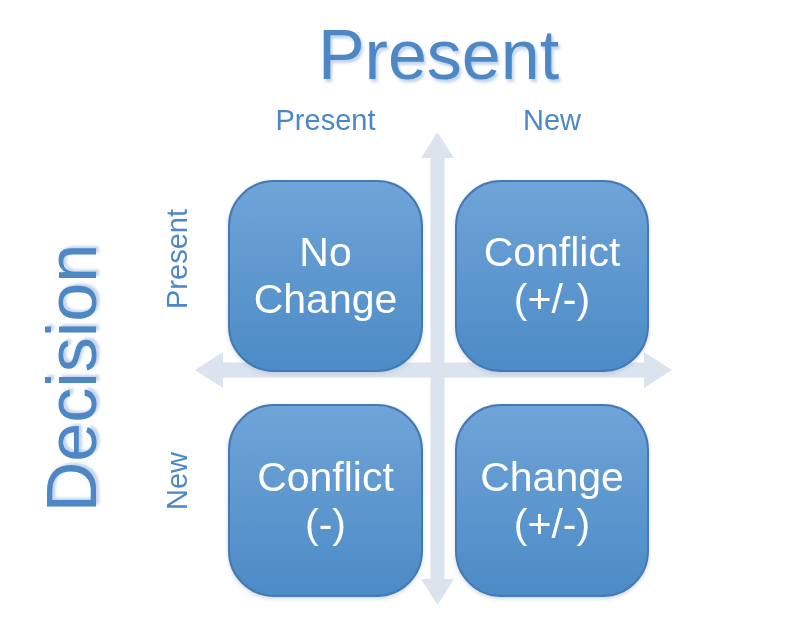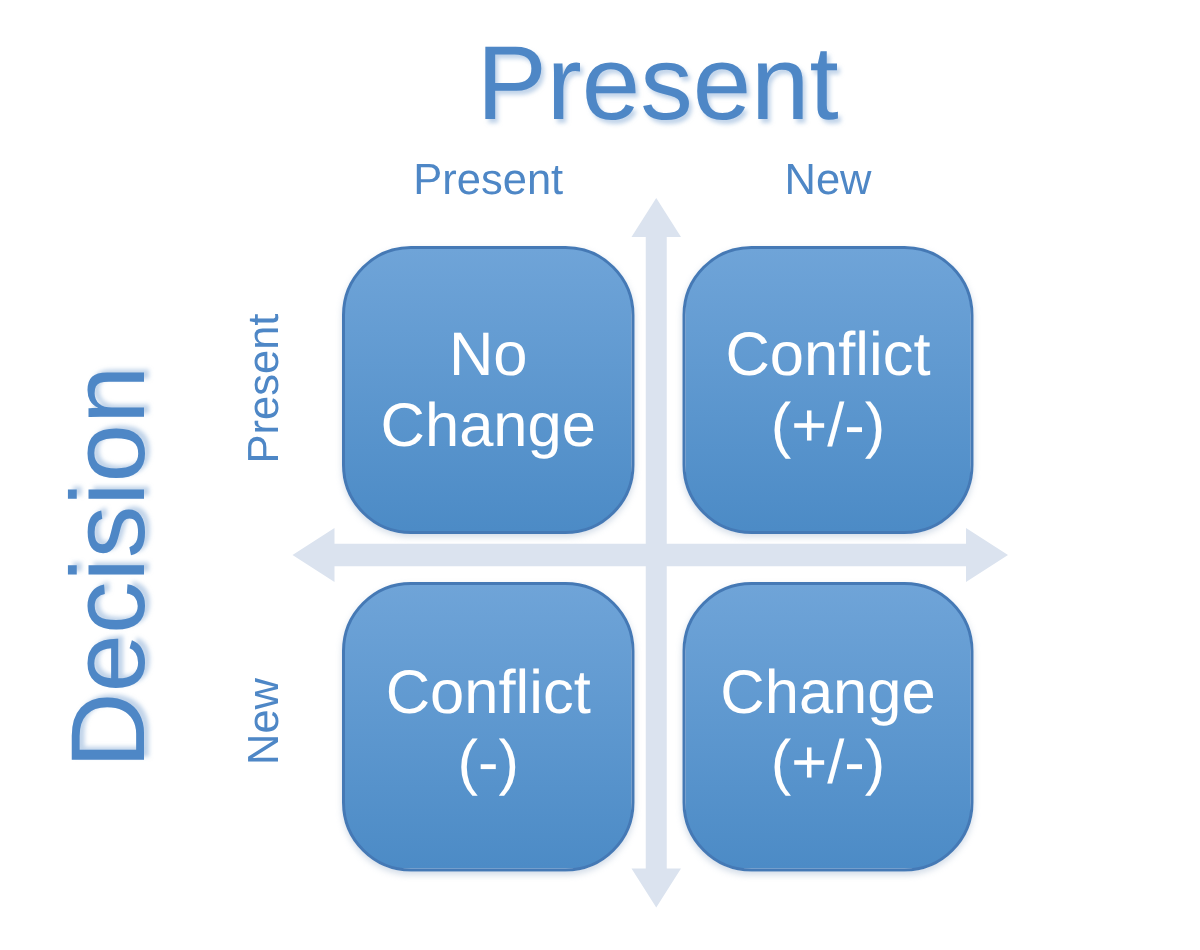--- a/index.html
+++ b/index.html
@@ -71,20 +71,21 @@
     background: linear-gradient(to bottom, var(--box-top), var(--box-bottom));
     border: 2px solid var(--box-border);
     box-shadow: 0 2px 4px rgba(160, 180, 205, 0.45);
     display: flex;
     align-items: center;
     justify-content: center;
     text-align: center;
     color: var(--box-text);
     font-size: 41px;
     line-height: 47px;
+    margin-top: 16px;
   }
   .quad span { display: block; }
   .q-tl { left: 228px; top: 164px; width: 195px; height: 192px; }
   .q-tr { left: 455px; top: 164px; width: 194px; height: 192px; }
   .q-bl { left: 228px; top: 388px; width: 195px; height: 193px; }
   .q-br { left: 455px; top: 388px; width: 194px; height: 193px; }
 </style>
 </head>
 <body>
 

